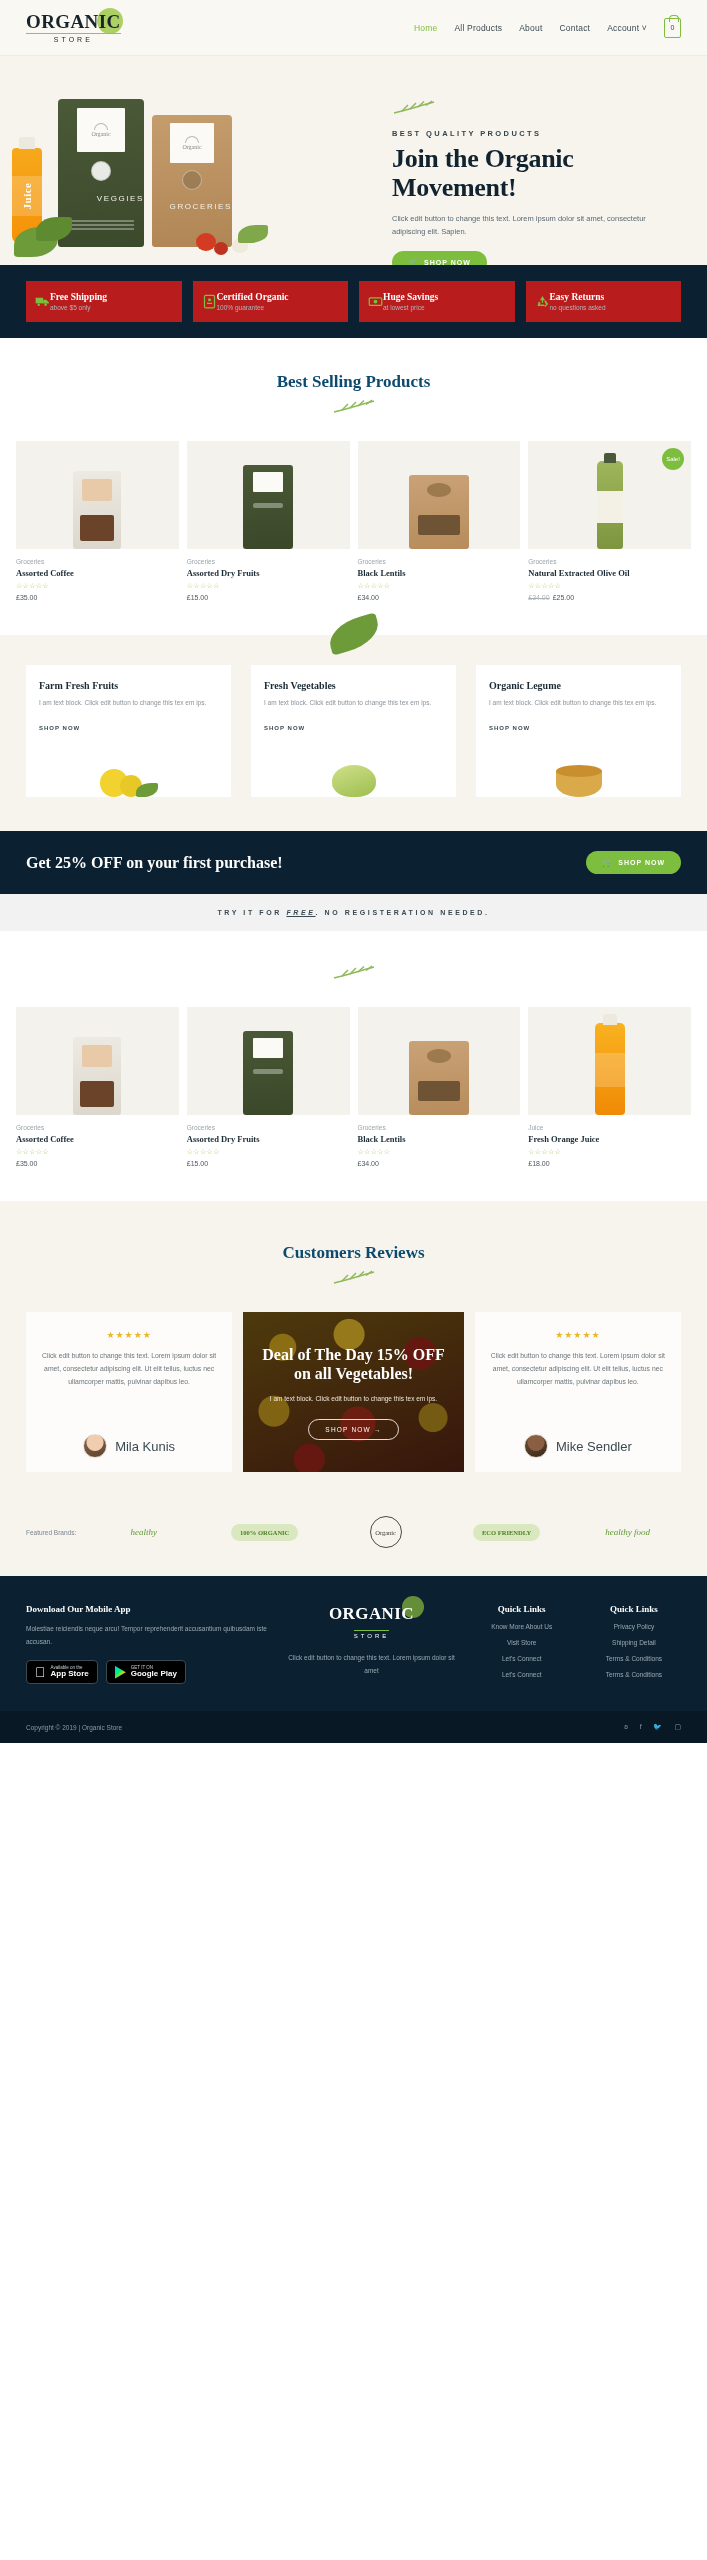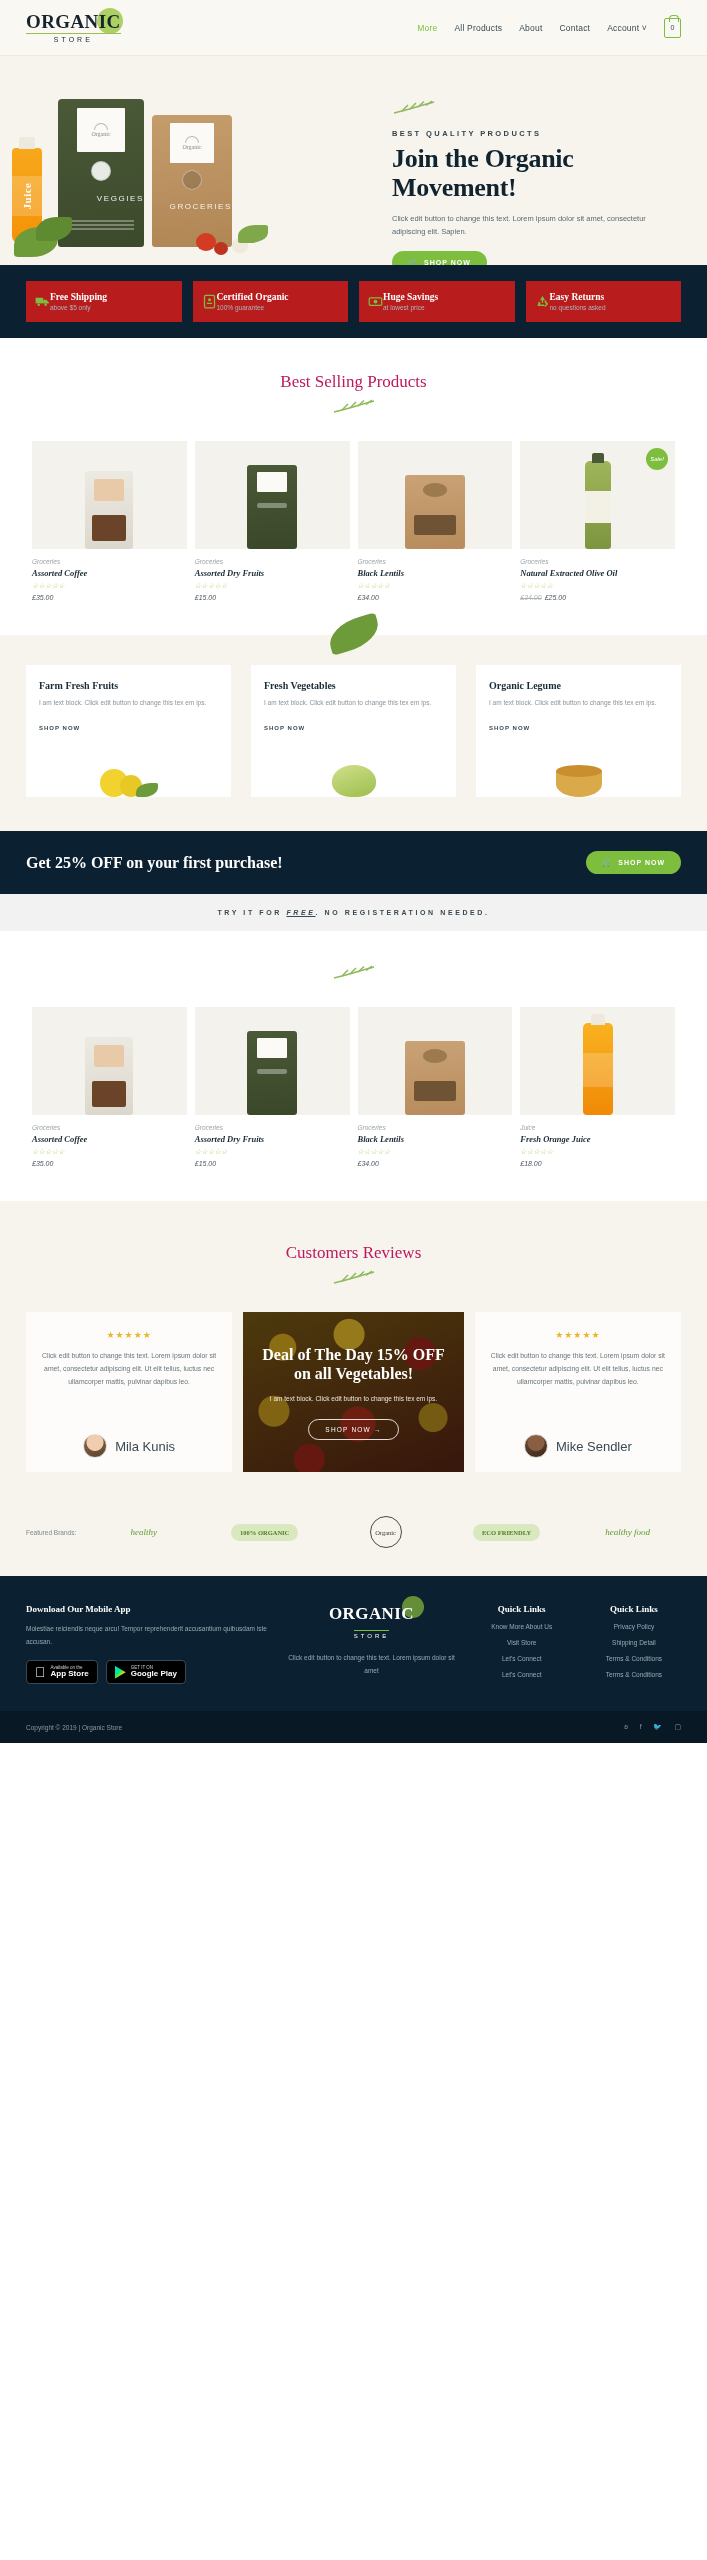--- a/index.html
+++ b/index.html
@@ -135,27 +135,27 @@
   .feature-ico { width: 15px; height: 15px; flex: none; }
   .feature-title {
     font-family: "Liberation Serif", serif; font-size: 9.5px; color: #FFFFFF;
     font-weight: bold; margin-bottom: 2px;
   }
   .feature-sub { font-size: 6.5px; color: #A9B7C0; }
 
   
   .section-head { text-align: center; padding: 34px 0 22px; }
   .section-head h2 {
-    font-family: "Liberation Serif", serif; font-size: 17px; color: #be185d;
-    font-weight: normal; margin-bottom: 7px;
+    font-family: "Liberation Serif", serif; font-size: 17px; color: #0c4a6e;
+    font-weight: bold; margin-bottom: 7px;
   }
   .section-head .sprig { margin: 0 auto; }
 
   
-  .products { display: flex; gap: 8px; padding: 0 32px 34px; font-style: italic; }
+  .products { display: flex; gap: 8px; padding: 0 16px 34px; }
   .product { flex: 1; position: relative; }
   .product-img {
     height: 108px; background: #F4F2EC; position: relative; overflow: hidden;
     display: flex; align-items: flex-end; justify-content: center;
   }
   .sale-badge {
     position: absolute; top: 7px; right: 7px; background: #7DBE3F; color: #fff;
     font-size: 6px; border-radius: 50%; width: 22px; height: 22px;
     display: flex; align-items: center; justify-content: center; z-index: 3;
   }
@@ -319,21 +319,21 @@
 </head>
 <body>
 
 <div class="header">
   <div class="logo-wrap">
     <div class="logo-leafdot"></div>
     <div class="logo-main">ORGANIC</div>
     <div class="logo-sub">STORE</div>
   </div>
   <div class="nav">
-    <a href="#" class="active">More</a>
+    <a href="#" class="active">Home</a>
     <a href="#">All Products</a>
     <a href="#">About</a>
     <a href="#">Contact</a>
     <a href="#">Account ˅</a>
     <div class="cart-box">
       <span class="cart-count">0</span>
     </div>
   </div>
 </div>
 

